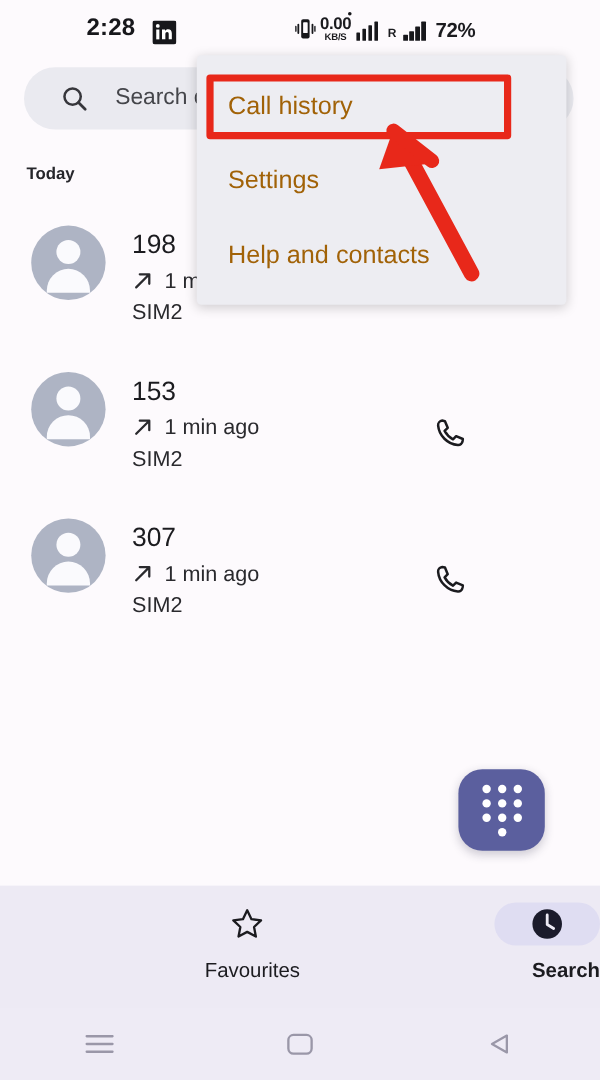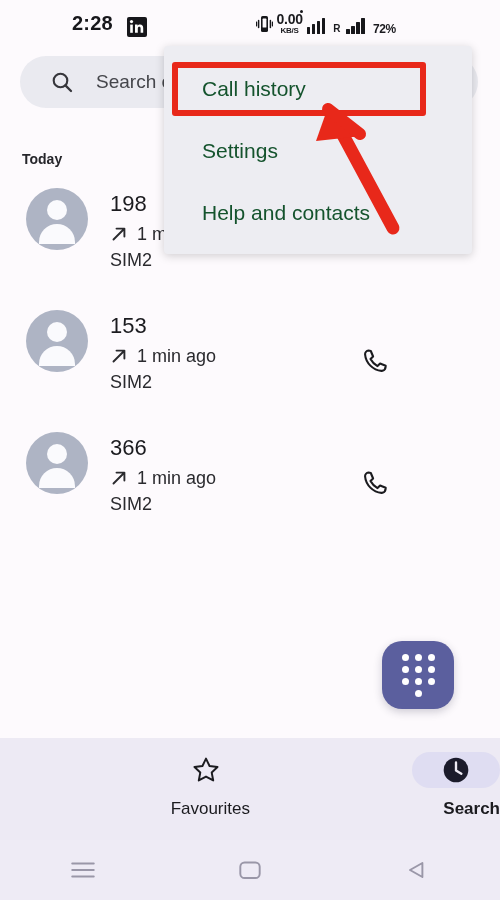--- a/index.html
+++ b/index.html
@@ -43,38 +43,38 @@
   .sb-kb-unit { font-size:8px; font-weight:700; letter-spacing:-0.2px; margin-top:1px; }
   .sb-sig { display:flex; align-items:flex-end; gap:1px; margin-bottom:2px; position:relative; }
   .sb-5g {
     position:absolute; left:0px; top:-9px;
     font-size:9px; font-weight:700; line-height:1;margin-top:37px;
   }
   .sb-dot { position:absolute; left:-7px; top:-8px; width:3px; height:3px; background:#17171b; border-radius:50%; }
   .sb-bars { display:flex; align-items:flex-end; gap:1.5px; }
   .sb-bars i { display:block; width:3.5px; background:#17171b; border-radius:0.5px; }
   .sb-r { font-size:10px; font-weight:700; margin:0 2px 2px 4px; }
-  .sb-batt { font-size:12px; font-weight:700; margin-left:4px; letter-spacing:-0.3px; }
+  .sb-batt { font-size:17px; font-weight:700; margin-left:4px; letter-spacing:-0.3px; }
 
   
   .searchbar {
     position:absolute; left:20px; top:56px;
     width:458px; height:52px;
     background:#EAEAF0; border-radius:28px;
     display:flex; align-items:center;
   }
   .search-ico { margin-left:30px; width:24px; height:24px; flex:none; }
   .search-ph {
     margin-left:22px; font-size:19px; color:#45464b;
     white-space:nowrap; overflow:hidden;
   }
 
   
   .section-label {
-    position:absolute; left:22px; top:151px;
+    position:absolute; left:22px; top:136px;
     font-size:14px; font-weight:600; color:#26262b;
   }
 
   
   .call-list { position:absolute; left:0; top:180px; width:428px; }
   .call-row {
     position:relative; height:122px;
     display:flex; align-items:flex-start; padding-top:8px;
   }
   .avatar {
@@ -144,21 +144,21 @@
   .menu {
     position:absolute; left:164px; top:46px;
     width:308px; height:208px;
     background:#EDEDF2;
     border-radius:4px;
     box-shadow:0 2px 10px rgba(0,0,0,.18);
     z-index:30;
   }
   .menu-item {
     height:62px; display:flex; align-items:center;
-    padding-left:38px; font-size:21px; color:#14532d;
+    padding-left:26px; font-size:21px; color:#a16207;
   }
   .menu-item.first { margin-top:12px; }
 
   
   .redbox {
     position:absolute; left:172px; top:62px;
     width:254px; height:54px;
     border:6px solid #E8281A;
     border-radius:3px;
     z-index:40;
@@ -275,21 +275,21 @@
         <path d="M8.5 4.5c-2 .3-3.6 2-3.4 4 .7 8.5 7.9 15.7 16.4 16.4 2 .2 3.7-1.4 4-3.4l.2-1.7-5.6-2.3-2.6 2.6c-3-1.6-5.4-4-7-7l2.6-2.6L10.8 5z" fill="none" stroke="#1b1b1f" stroke-width="2.1" stroke-linejoin="round"></path>
       </svg>
     </div>
 
     <div class="call-row">
       <div class="avatar">
         <span class="head"></span>
           <span class="body"></span>
       </div>
       <div class="call-info">
-        <div class="call-num">366</div>
+        <div class="call-num">307</div>
         <div class="call-meta">
           <svg class="arrow-out" viewBox="0 0 18 18">
             <path d="M3.5 14.5L14 4M6.5 3.6H14.4V11.5" fill="none" stroke="#2a2a2e" stroke-width="1.9" stroke-linecap="round" stroke-linejoin="round"></path>
           </svg>
           <span>1 min ago</span>
         </div>
         <div class="call-sim">SIM2</div>
       </div>
       <svg class="call-btn" viewBox="0 0 32 32">
         <path d="M8.5 4.5c-2 .3-3.6 2-3.4 4 .7 8.5 7.9 15.7 16.4 16.4 2 .2 3.7-1.4 4-3.4l.2-1.7-5.6-2.3-2.6 2.6c-3-1.6-5.4-4-7-7l2.6-2.6L10.8 5z" fill="none" stroke="#1b1b1f" stroke-width="2.1" stroke-linejoin="round"></path>

